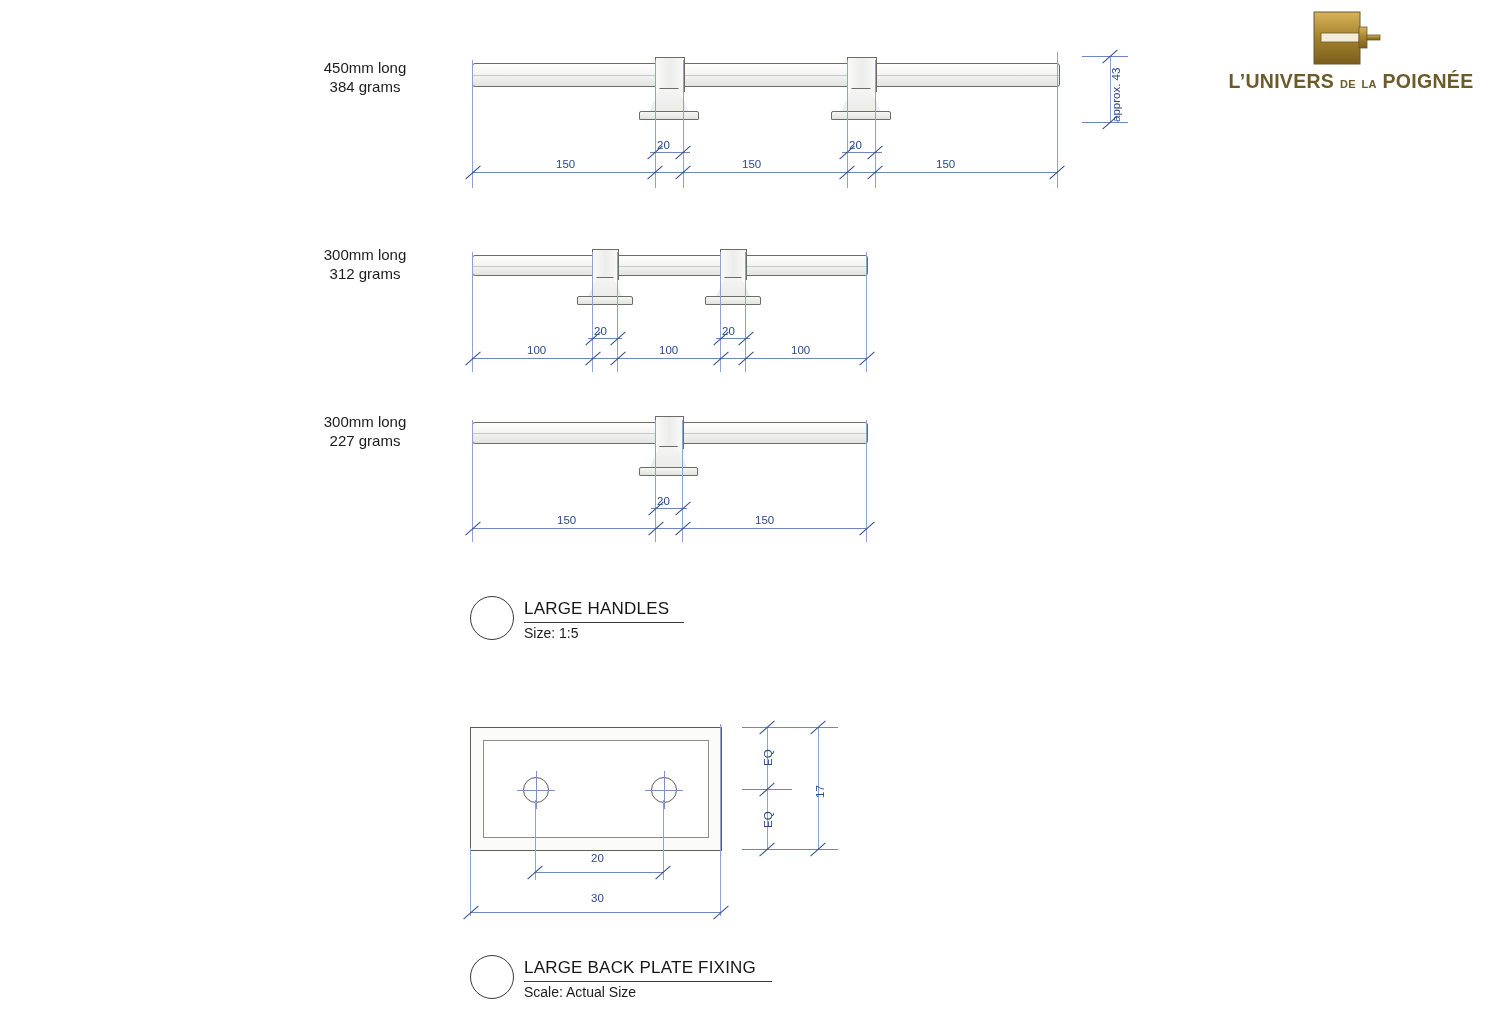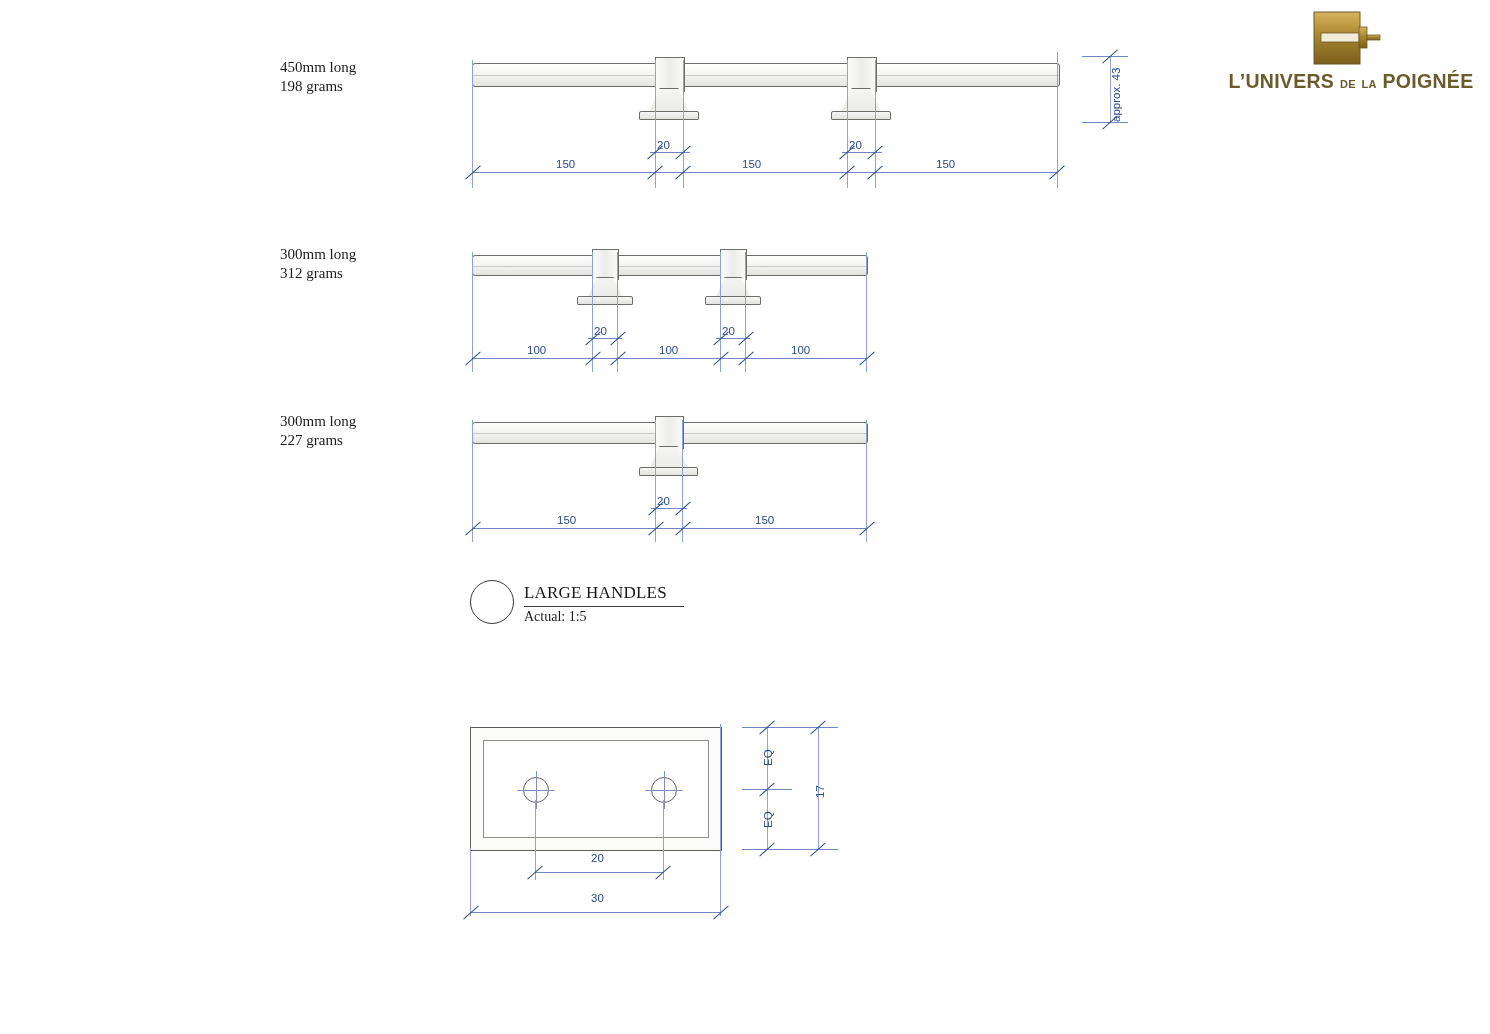--- a/index.html
+++ b/index.html
@@ -4,21 +4,21 @@
 <style>
   html,body{margin:0;padding:0;background:#ffffff;}
   body{width:1490px;height:1034px;position:relative;overflow:hidden;
        font-family:"Liberation Sans", sans-serif;color:#1a1a1a;}
 
   .sheet{position:absolute;inset:0;}
 
   
   .abs{position:absolute;}
   .lbl{font-size:15px;line-height:19px;color:#1c1c1c;white-space:pre;}
-  .lbl.right{text-align:left;font-family:Liberation Serif, serif;}
+  .lbl.right{text-align:center;}
   .dimtxt{position:absolute;font-size:11.5px;color:#2b4a8b;font-family:"Liberation Sans", sans-serif;}
   .dimline{position:absolute;background:#6f86c2;height:1px;}
   .vline{position:absolute;background:#8fa2d4;width:1px;}
   .tick{position:absolute;width:20px;height:1px;background:#2b4a8b;transform-origin:center;transform:rotate(-42deg);}
 
   
   .bar{position:absolute;background:linear-gradient(#ffffff,#f2f2f0 55%,#e3e3e0);
        border:1px solid #6d6d68;border-radius:3px;}
   .bar-inner{position:absolute;left:0;right:0;top:50%;height:1px;background:#c9c9c4;}
   .stem{position:absolute;background:linear-gradient(90deg,#fafafa,#ececea,#fafafa);
@@ -72,21 +72,21 @@
       <rect x="55" y="25" width="13" height="5" fill="url(#gold)" stroke="#6b5a2a" stroke-width="0.8"></rect>
     </svg>
     <div class="logoText">
       <span>L’UNIVERS </span><span class="sm">DE</span><span> </span><span class="sm">LA</span><span> POIGNÉE</span>
     </div>
   </div>
 
   <div class="abs" style="left:0;top:0;width:1490px;height:230px;">
 
     <div class="lbl right abs" style="left:280px;top:58px;width:170px;">450mm long</div>
-    <div class="lbl right abs" style="left:280px;top:77px;width:170px;">198 grams</div>
+    <div class="lbl right abs" style="left:280px;top:77px;width:170px;">384 grams</div>
 
     <div class="bar" style="left:472px;top:63px;width:586px;height:22px;">
       <div class="bar-inner"></div>
     </div>
 
     <div class="stem" style="left:655px;top:57px;width:28px;height:34px;"></div>
     <div class="foot" style="left:648px;top:88px;width:42px;height:32px;">
       <div class="flare" style="clip-path:polygon(28% 0,72% 0,100% 78%,0 78%);"></div>
       <div class="plate"></div>
     </div>
@@ -209,25 +209,25 @@
 
     <div class="dimtxt" style="left:557px;top:116px;">150</div>
     <div class="dimtxt" style="left:755px;top:116px;">150</div>
 
     <div class="dimline" style="left:651px;top:110px;width:36px;"></div>
     <div class="tick" style="left:646px;top:110px;"></div>
     <div class="tick" style="left:673px;top:110px;"></div>
     <div class="dimtxt" style="left:657px;top:97px;">20</div>
   </div>
 
-  <div class="abs" style="left:0;top:578px;width:1490px;height:60px;font-family:Liberation Serif, serif;">
+  <div class="abs" style="left:0;top:594px;width:1490px;height:60px;">
     <div class="capcircle" style="left:470px;top:2px;"></div>
     <div class="captitle" style="left:524px;top:5px;">LARGE HANDLES</div>
     <div class="capunder" style="left:524px;top:28px;width:160px;"></div>
-    <div class="capsub" style="left:524px;top:31px;">Actual: 1:5</div>
+    <div class="capsub" style="left:524px;top:31px;">Size: 1:5</div>
   </div>
 
   <div class="abs" style="left:0;top:700px;width:1490px;height:240px;">
 
     <div class="plateOuter" style="left:470px;top:27px;width:250px;height:122px;"></div>
     <div class="plateInner" style="left:483px;top:40px;width:224px;height:96px;"></div>
 
     <div class="hole" style="left:523px;top:77px;width:24px;height:24px;"></div>
     <div class="hole" style="left:651px;top:77px;width:24px;height:24px;"></div>
 
@@ -255,14 +255,20 @@
     <div class="dimtxt" style="left:591px;top:152px;">20</div>
 
     <div class="vline" style="left:470px;top:148px;height:68px;"></div>
     <div class="vline" style="left:720px;top:148px;height:68px;"></div>
     <div class="dimline" style="left:470px;top:212px;width:250px;"></div>
     <div class="tick" style="left:461px;top:212px;"></div>
     <div class="tick" style="left:711px;top:212px;"></div>
     <div class="dimtxt" style="left:591px;top:192px;">30</div>
   </div>
 
+  <div class="abs" style="left:0;top:952px;width:1490px;height:60px;">
+    <div class="capcircle" style="left:470px;top:3px;"></div>
+    <div class="captitle" style="left:524px;top:6px;">LARGE BACK PLATE FIXING</div>
+    <div class="capunder" style="left:524px;top:29px;width:248px;"></div>
+    <div class="capsub" style="left:524px;top:32px;">Scale: Actual Size</div>
+  </div>
 
 </div>
 
 </body></html>

